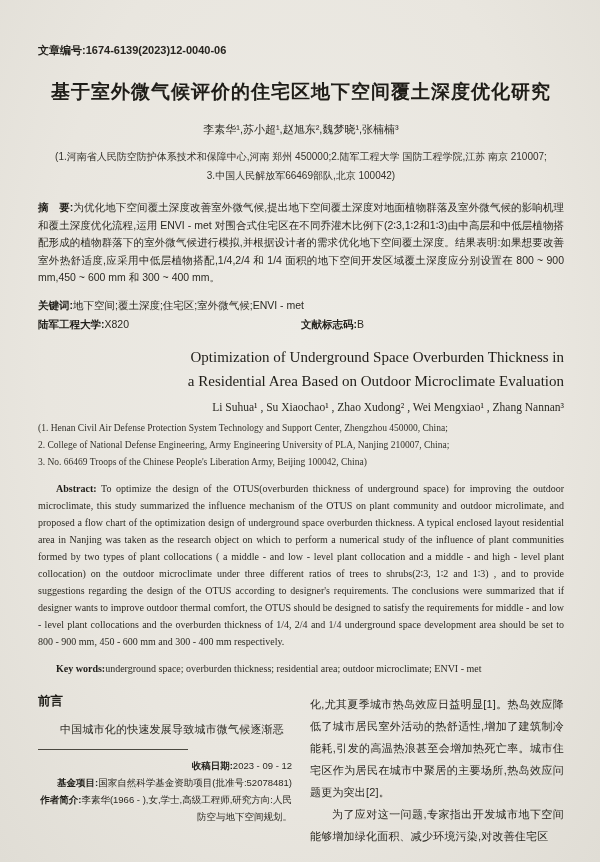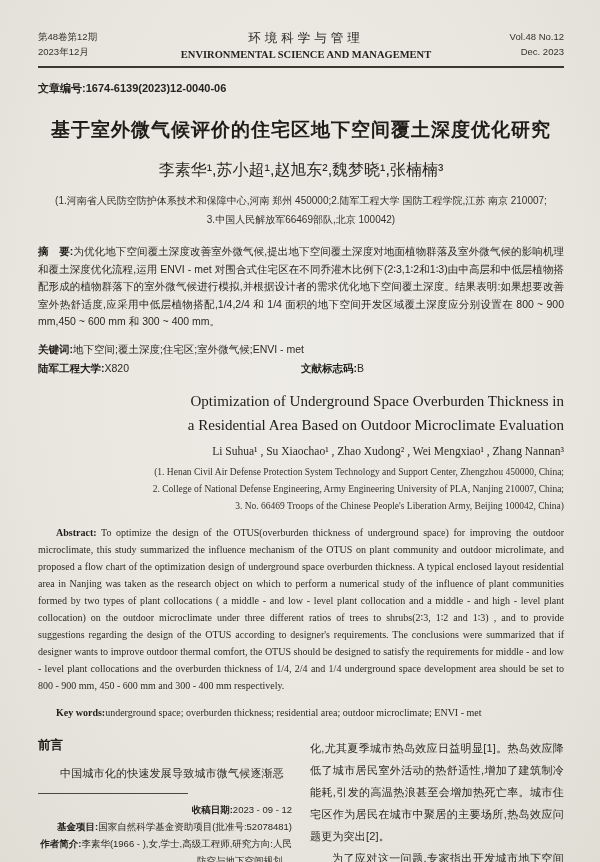--- a/index.html
+++ b/index.html
@@ -21,63 +21,49 @@
   .jheader{display:flex;align-items:flex-start;border-bottom:2px solid #3a382f;padding-bottom:6px;}
   .jh-left{width:120px;font-size:9.5px;line-height:1.55;color:#33312a;}
   .jh-center{flex:1;text-align:center;}
   .jh-cn{font-size:12.5px;letter-spacing:4px;color:#2c2a24;}
   .jh-en{font-size:10.5px;font-weight:bold;font-family:"Liberation Serif","DejaVu Serif",serif;margin-top:2px;color:#26241f;}
   .jh-right{width:110px;text-align:right;font-size:9.5px;line-height:1.55;color:#33312a;}
   
   .article-id{margin-top:13px;font-size:11px;font-weight:bold;color:#26241f;}
   
   .title-cn{margin-top:21px;text-align:center;font-size:19px;font-weight:bold;letter-spacing:1px;color:#1f1d18;}
-  .authors-cn{margin-top:17px;text-align:center;font-size:16px;color:#2b2922;}
+  .authors-cn{margin-top:17px;text-align:center;font-size:11px;color:#2b2922;}
   .affil-cn{margin-top:11px;text-align:center;font-size:10px;line-height:1.85;color:#33312a;}
   
   .abs-cn{margin-top:14px;font-size:10.5px;line-height:17.5px;text-align:justify;color:#2b2922;}
   .b{font-weight:bold;color:#1f1d18;}
   .kw-cn{margin-top:1px;font-size:10.5px;line-height:17.5px;color:#2b2922;}
   .clc-row{display:flex;margin-top:1px;font-size:10.5px;line-height:17.5px;color:#2b2922;}
   .clc-row .cell{width:50%;}
   
   .serif{font-family:"Liberation Serif","DejaVu Serif",serif;}
   .title-en{margin-top:12px;text-align:right;font-size:15px;font-weight:normal;line-height:24px;color:#1f1d18;}
   .authors-en{margin-top:8px;text-align:right;font-size:11.5px;color:#2b2922;}
-  .affil-en{margin-top:7px;text-align:right;font-size:9.5px;line-height:1.8;color:#33312a;}
+  .affil-en{margin-top:7px;text-align:left;font-size:9.5px;line-height:1.8;color:#33312a;}
   .abs-en{margin-top:9px;font-size:10px;line-height:17px;text-align:justify;text-indent:18px;color:#2b2922;}
   .kw-en{margin-top:2px;font-size:10px;line-height:17px;text-indent:18px;color:#2b2922;}
   
   .cols{display:flex;margin-top:16px;gap:18px;}
   .col{width:50%;box-sizing:border-box;}
   .intro-head{font-size:12.5px;font-weight:bold;color:#1f1d18;margin:0 0 8px 0;}
   .cn-body{font-size:11px;line-height:22px;letter-spacing:.2px;text-align:justify;color:#2b2922;margin:0;}
   .indent2{text-indent:22px;}
   .fn-rule{border:none;border-top:1.2px solid #4a4840;width:150px;margin:9px 0 7px 0;}
   .fn-item{font-size:9.5px;line-height:17px;color:#2b2922;padding-left:52px;text-indent:-52px;margin:0;text-align:right;}
 </style>
 </head>
 <body>
 
 <div class="page">
 
-  <div class="jheader">
-    <div class="jh-left">
-      <div>第48卷第12期</div>
-      <div>2023年12月</div>
-    </div>
-    <div class="jh-center">
-      <div class="jh-cn">环境科学与管理</div>
-      <div class="jh-en">ENVIRONMENTAL SCIENCE AND MANAGEMENT</div>
-    </div>
-    <div class="jh-right">
-      <div>Vol.48 No.12</div>
-      <div>Dec. 2023</div>
-    </div>
-  </div>
 
   <div class="article-id">文章编号:1674-6139(2023)12-0040-06</div>
 
   <div class="title-cn">基于室外微气候评价的住宅区地下空间覆土深度优化研究</div>
   <div class="authors-cn">李素华¹,苏小超¹,赵旭东²,魏梦晓¹,张楠楠³</div>
   <div class="affil-cn">
     <div>(1.河南省人民防空防护体系技术和保障中心,河南 郑州 450000;2.陆军工程大学 国防工程学院,江苏 南京 210007;</div>
     <div>3.中国人民解放军66469部队,北京 100042)</div>
   </div>
 

